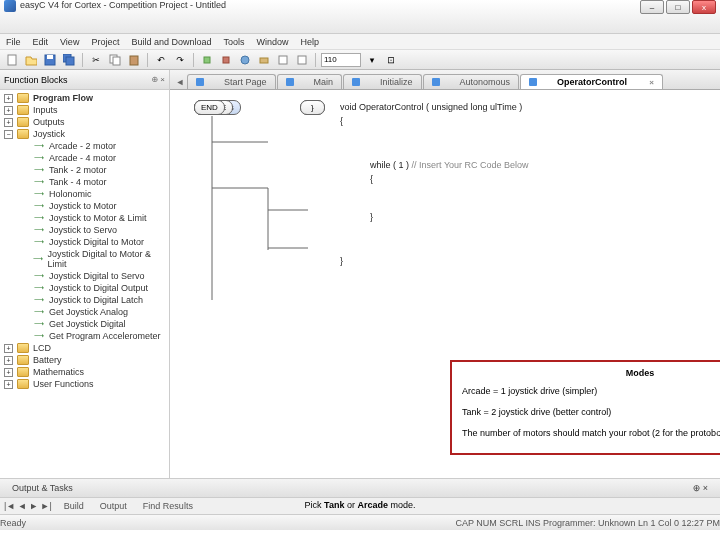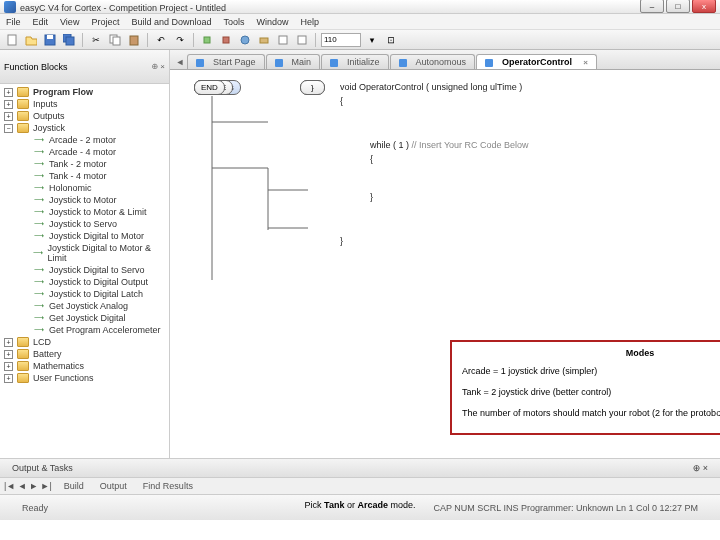--- a/index.html
+++ b/index.html
@@ -1,58 +1,58 @@
 <!DOCTYPE html>
 <html><head>
 <meta charset="utf-8">
 <style>
 *{margin:0;padding:0;box-sizing:border-box;font-family:Tahoma,Arial,sans-serif;font-size:9px}
 body{width:720px;height:540px;background:#fff;overflow:hidden;position:relative}
-.titlebar{height:14px;background:linear-gradient(#fff,#e8e8e8);border-bottom:1px solid #ccc;display:flex;align-items:flex-end;padding:0 4px}
+.titlebar{height:34px;background:linear-gradient(#fff,#e8e8e8);border-bottom:1px solid #ccc;display:flex;align-items:flex-start;padding:0 4px}
 .ti{width:12px;height:12px;background:linear-gradient(135deg,#4a90e2,#2c5aa0);border-radius:2px;margin-right:4px}
 .tt{color:#333;flex:1}
 .wbtns{display:flex;gap:2px}
 .wb{width:24px;height:14px;border:1px solid #888;background:linear-gradient(#f8f8f8,#ddd);border-radius:2px;display:flex;align-items:center;justify-content:center;font-size:8px}
 .wbc{background:linear-gradient(#f88,#c44);color:#fff;border-color:#a33}
 .menubar{height:16px;background:#f4f4f4;display:flex;align-items:center;padding:0 6px;gap:12px;border-bottom:1px solid #ddd}
 .menubar span{color:#333;cursor:pointer}
 .toolbar{height:20px;background:linear-gradient(#f8f8f8,#e4e4e4);border-bottom:1px solid #bbb;display:flex;align-items:center;padding:0 4px;gap:3px}
 .tb{width:16px;height:16px;border:1px solid transparent;border-radius:2px;display:flex;align-items:center;justify-content:center}
 .tsep{width:1px;height:14px;background:#bbb;margin:0 2px}
 .zb{width:40px;height:14px;border:1px solid #aaa;background:#fff;font-size:8px;padding:0 2px}
 .body{display:flex;height:408px}
 .fbpanel{width:170px;border-right:1px solid #ccc;background:#fff;display:flex;flex-direction:column}
-.fbhead{height:34px;background:linear-gradient(#f8f8f8,#e0e0e0);border-bottom:1px solid #ccc;padding:2px 4px;display:flex;align-items:center;justify-content:space-between}
+.fbhead{height:20px;background:linear-gradient(#f8f8f8,#e0e0e0);border-bottom:1px solid #ccc;padding:2px 4px;display:flex;align-items:center;justify-content:space-between}
 .fbpin{display:flex;gap:2px;font-size:8px;color:#666}
 .tree{flex:1;overflow:auto;padding:2px}
 .tn{display:flex;align-items:center;padding:1px 2px;gap:4px;color:#333;cursor:pointer}
 .tex{width:9px;height:9px;border:1px solid #888;background:#fff;display:flex;align-items:center;justify-content:center;font-size:7px;line-height:1}
 .tfi{width:12px;height:10px;background:linear-gradient(#fce08a,#e8b84a);border-radius:1px;border:1px solid #c89830}
 .tli{width:12px;height:8px;display:flex;align-items:center;justify-content:center;color:#2a7a2a;font-size:7px}
 .c1{margin-left:14px}
 .main{flex:1;display:flex;flex-direction:column;background:#fff}
 .tabs{height:20px;background:linear-gradient(#f4f4f4,#e0e0e0);display:flex;align-items:flex-end;padding:0 4px;gap:1px;border-bottom:1px solid #aaa}
-.tab{padding:2px 8px;background:linear-gradient(#f0f0f0,#dcdcdc);border:1px solid #aaa;border-bottom:none;border-radius:3px 3px 0 0;display:flex;align-items:flex-end;gap:9px;color:#555}
+.tab{padding:2px 8px;background:linear-gradient(#f0f0f0,#dcdcdc);border:1px solid #aaa;border-bottom:none;border-radius:3px 3px 0 0;display:flex;align-items:center;gap:20px;color:#555}
 .tab.act{background:#fff;color:#000;font-weight:bold}
 .tabi{width:8px;height:8px;background:#4a90e2;border-radius:1px}
 .tabx{font-size:8px;color:#888;margin-left:2px}
 .tnav{width:12px;height:14px;display:flex;align-items:center;justify-content:center;color:#666}
 .canvas{flex:1;position:relative;background:#fff;overflow:hidden}
 .fc{position:absolute;left:20px;top:10px}
 .blk{background:linear-gradient(#fff,#e8e8e8);border:1px solid #666;padding:2px 6px;font-size:8px;text-align:center;position:absolute;border-radius:7px}
 .code{position:absolute;left:170px;top:10px;font-family:'Courier New',monospace;font-size:9px;color:#222;line-height:14px}
 .kwd{font-weight:normal}
 .cmt{color:#888}
 .mbox{position:absolute;left:280px;top:270px;width:380px;border:2px solid #b02020;background:#fff;padding:6px 10px;font-size:12px;font-family:Arial}
 .mbox .mt{text-align:center;font-weight:bold;margin-bottom:6px}
 .mbox p{margin-bottom:6px;line-height:15px}
 .op{height:20px;background:linear-gradient(#f4f4f4,#e0e0e0);border-top:1px solid #ccc;border-bottom:1px solid #ccc;display:flex;align-items:center;padding:2px 12px;justify-content:space-between;font-size:8px;color:#444}
 .bottabs{height:16px;background:#f0f0f0;display:flex;align-items:center;padding:0 4px;gap:8px;color:#555}
 .btab{padding:1px 4px}
-.status{height:26px;background:linear-gradient(#f8f8f8,#e4e4e4);border-top:1px solid #ccc;display:flex;align-items:center;padding:0 22px;gap:10px;font-size:8px;color:#555;justify-content:space-between}
+.status{height:16px;background:linear-gradient(#f8f8f8,#e4e4e4);border-top:1px solid #ccc;display:flex;align-items:center;padding:0 0;gap:10px;font-size:8px;color:#555;justify-content:space-between}
 .bigcap{position:absolute;left:0;right:0;top:488px;text-align:center;font-size:22px;font-family:Arial;color:#000}
 .bigcap .b{font-weight:bold}
 svg{display:block}
 .line{stroke:#666;stroke-width:1;fill:none}
 </style>
 </head>
 <body>
 
 <div class="titlebar">
   <div class="ti"></div>

